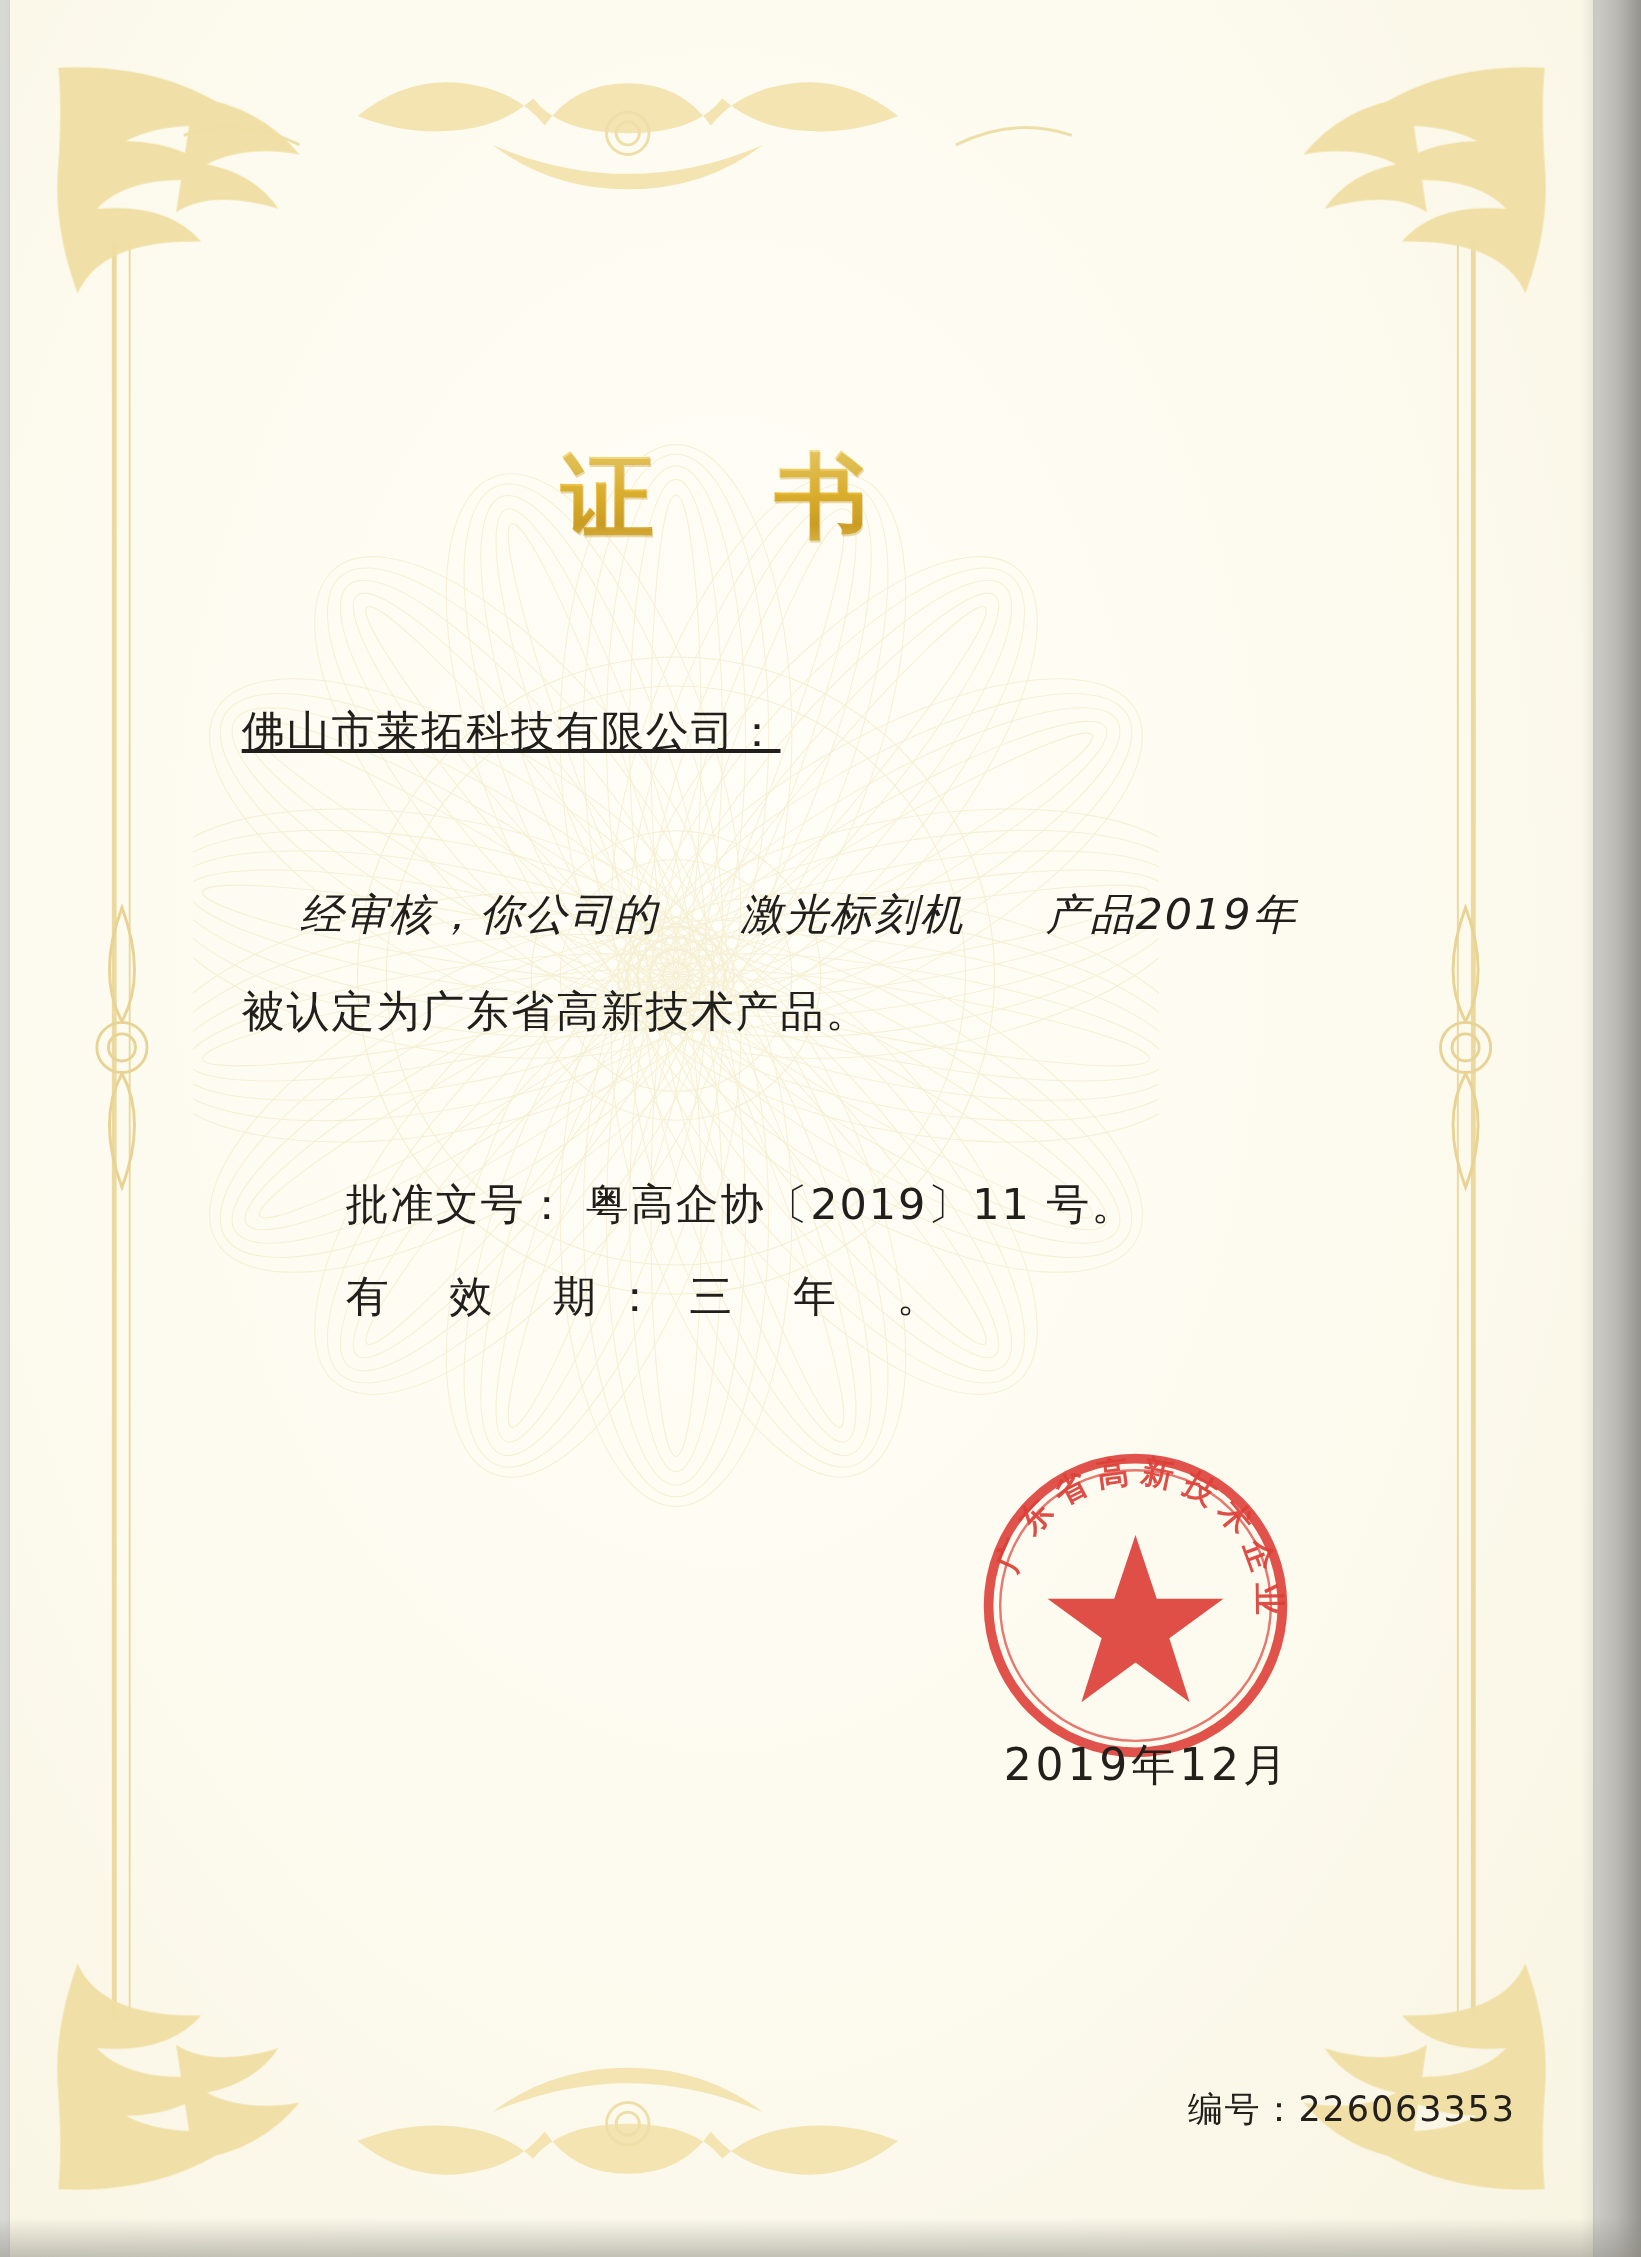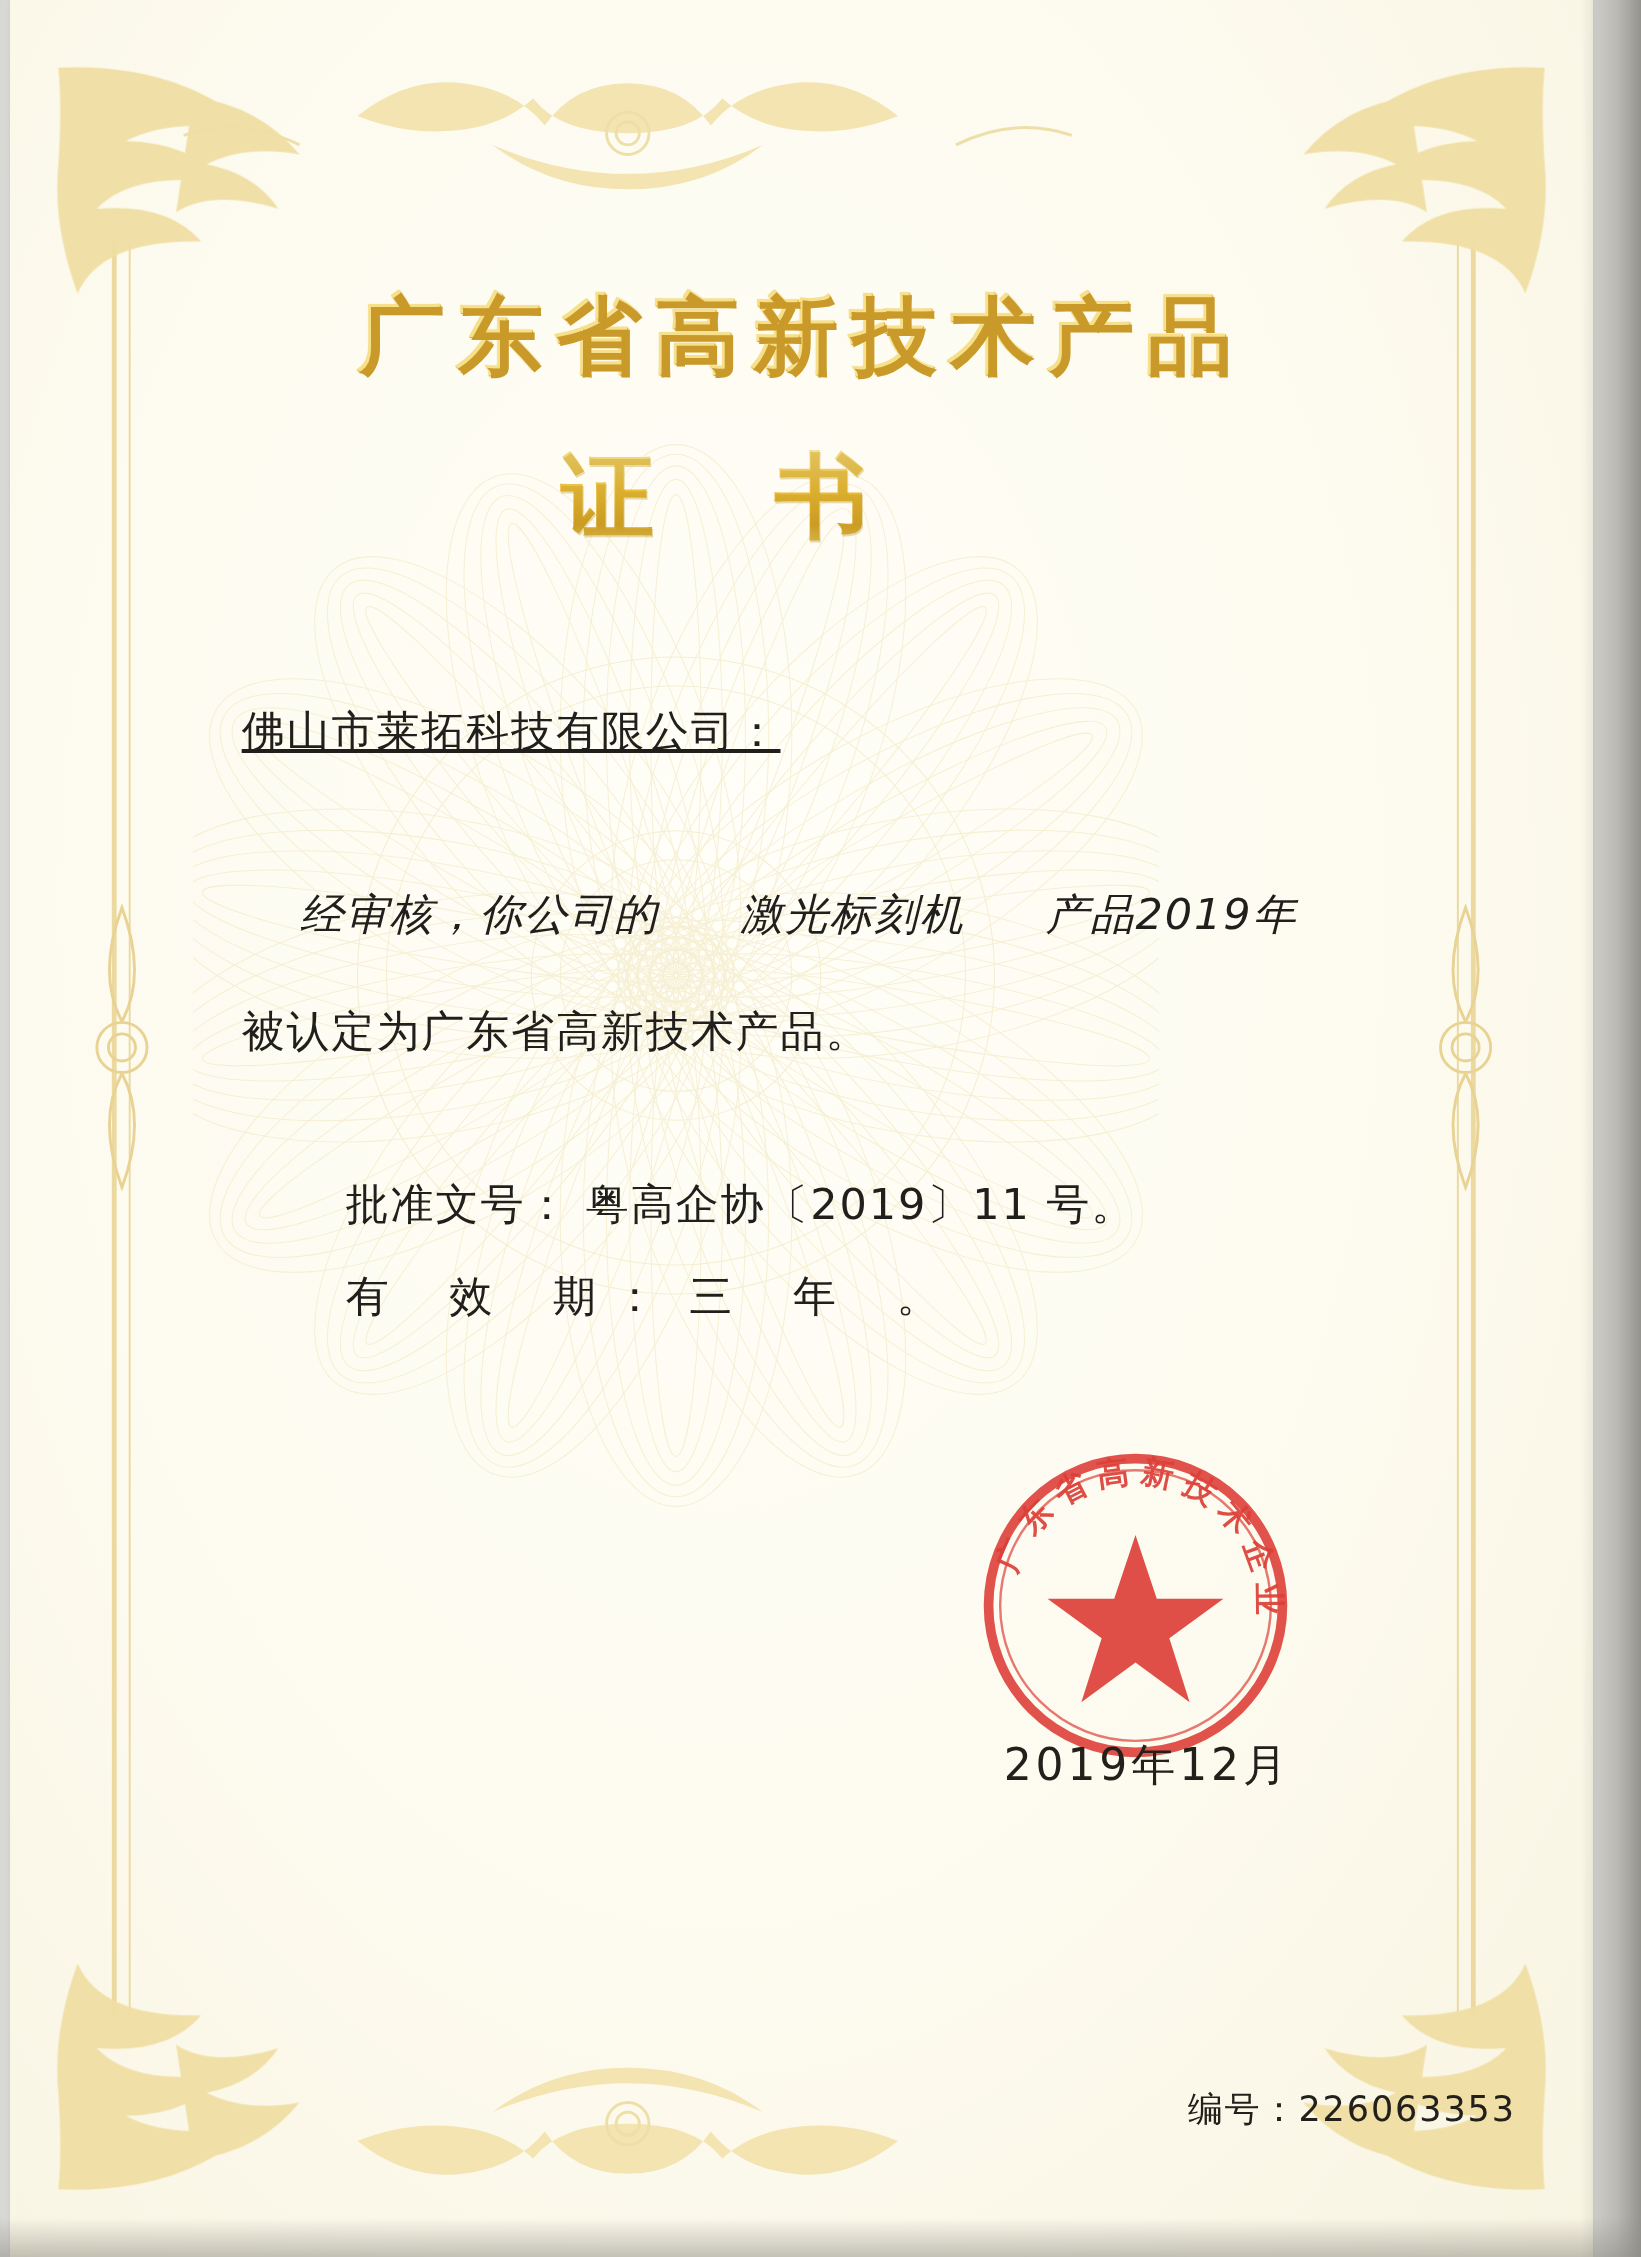--- a/index.html
+++ b/index.html
@@ -118,21 +118,21 @@
     line-height: 1.0;
   }
   .ln {
     font-size: 43px;
     letter-spacing: 1.9px;
     white-space: nowrap;
     color: #211f1c;
   }
   .ln-company { position: absolute; left: 0;   top: 0; text-decoration: underline;    }
   .ln-1       { position: absolute; left: 58px; top: 183px; font-style: italic; }
-  .ln-2       { position: absolute; left: 0;   top: 280px; margin-top: 20px; }
+  .ln-2       { position: absolute; left: 0;   top: 280px; }
   .ln-3       { position: absolute; left: 104px; top: 473px; }
   .ln-4       { position: absolute; left: 104px; top: 565px; }
   .gap-md { display: inline-block; width: 50px; }
   .sp-wide { letter-spacing: 17.4px; font-family: Liberation Mono, monospace; }
 
   
   .seal {
     position: absolute;
     left: 966px;
     top: 1446px;
@@ -269,21 +269,20 @@
         </g>
 
         <g transform="translate(1600,2278) scale(-1,-1)">
           <path d="M10 10 q130 -6 210 70 q-86 -22 -140 6 q70 2 104 44 q-96 -14 -134 26 q74 -6 108 34
                    q-104 -2 -128 54 q-26 -70 -20 -134 q4 -60 0 -100z"></path>
           <path d="M150 40 q70 10 110 60 q-56 -10 -96 10 q50 10 74 46 q-70 -20 -106 4"></path>
         </g>
       </g>
     </svg>
 
-    <div class="title-main">广东省高新技术产品</div>
     <div class="title-sub">证 书</div>
 
     <div class="body-text">
       <div class="ln ln-company">佛山市莱拓科技有限公司：</div>
 
       <div class="ln ln-1">
         <span>经审核，你公司的</span>
         <span class="gap-md"></span>
         <span>激光标刻机</span>
         <span class="gap-md"></span>

